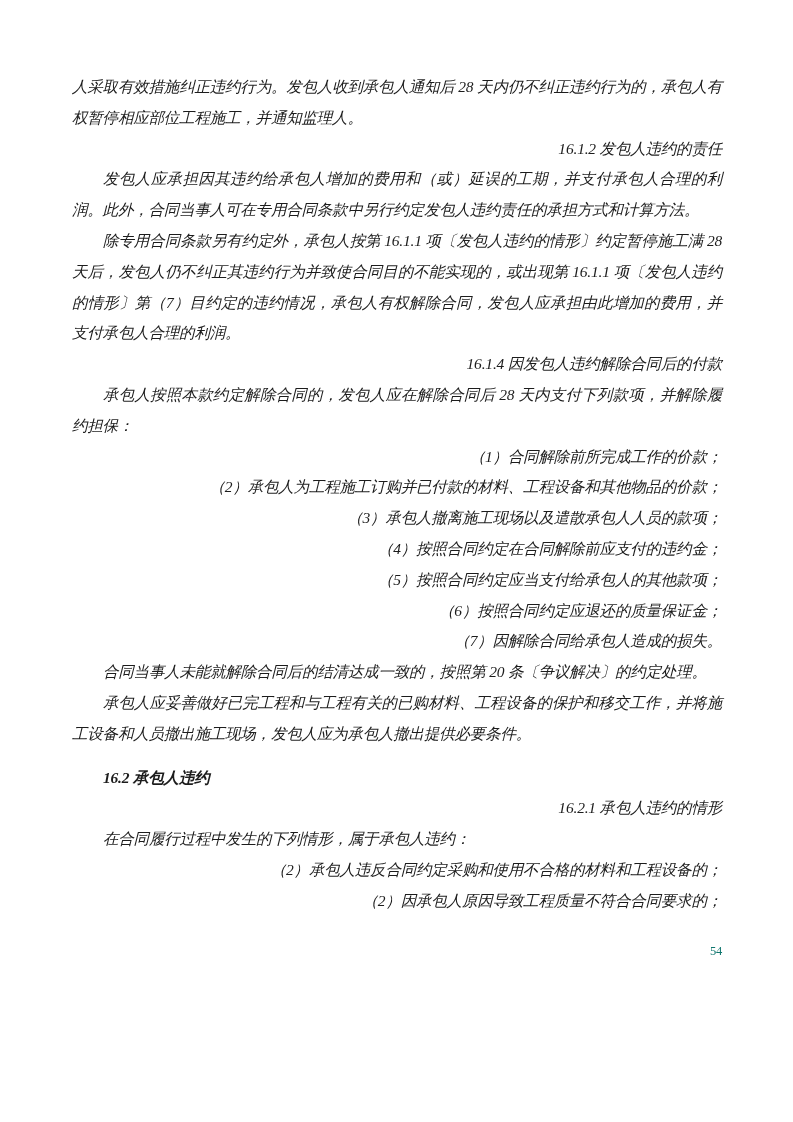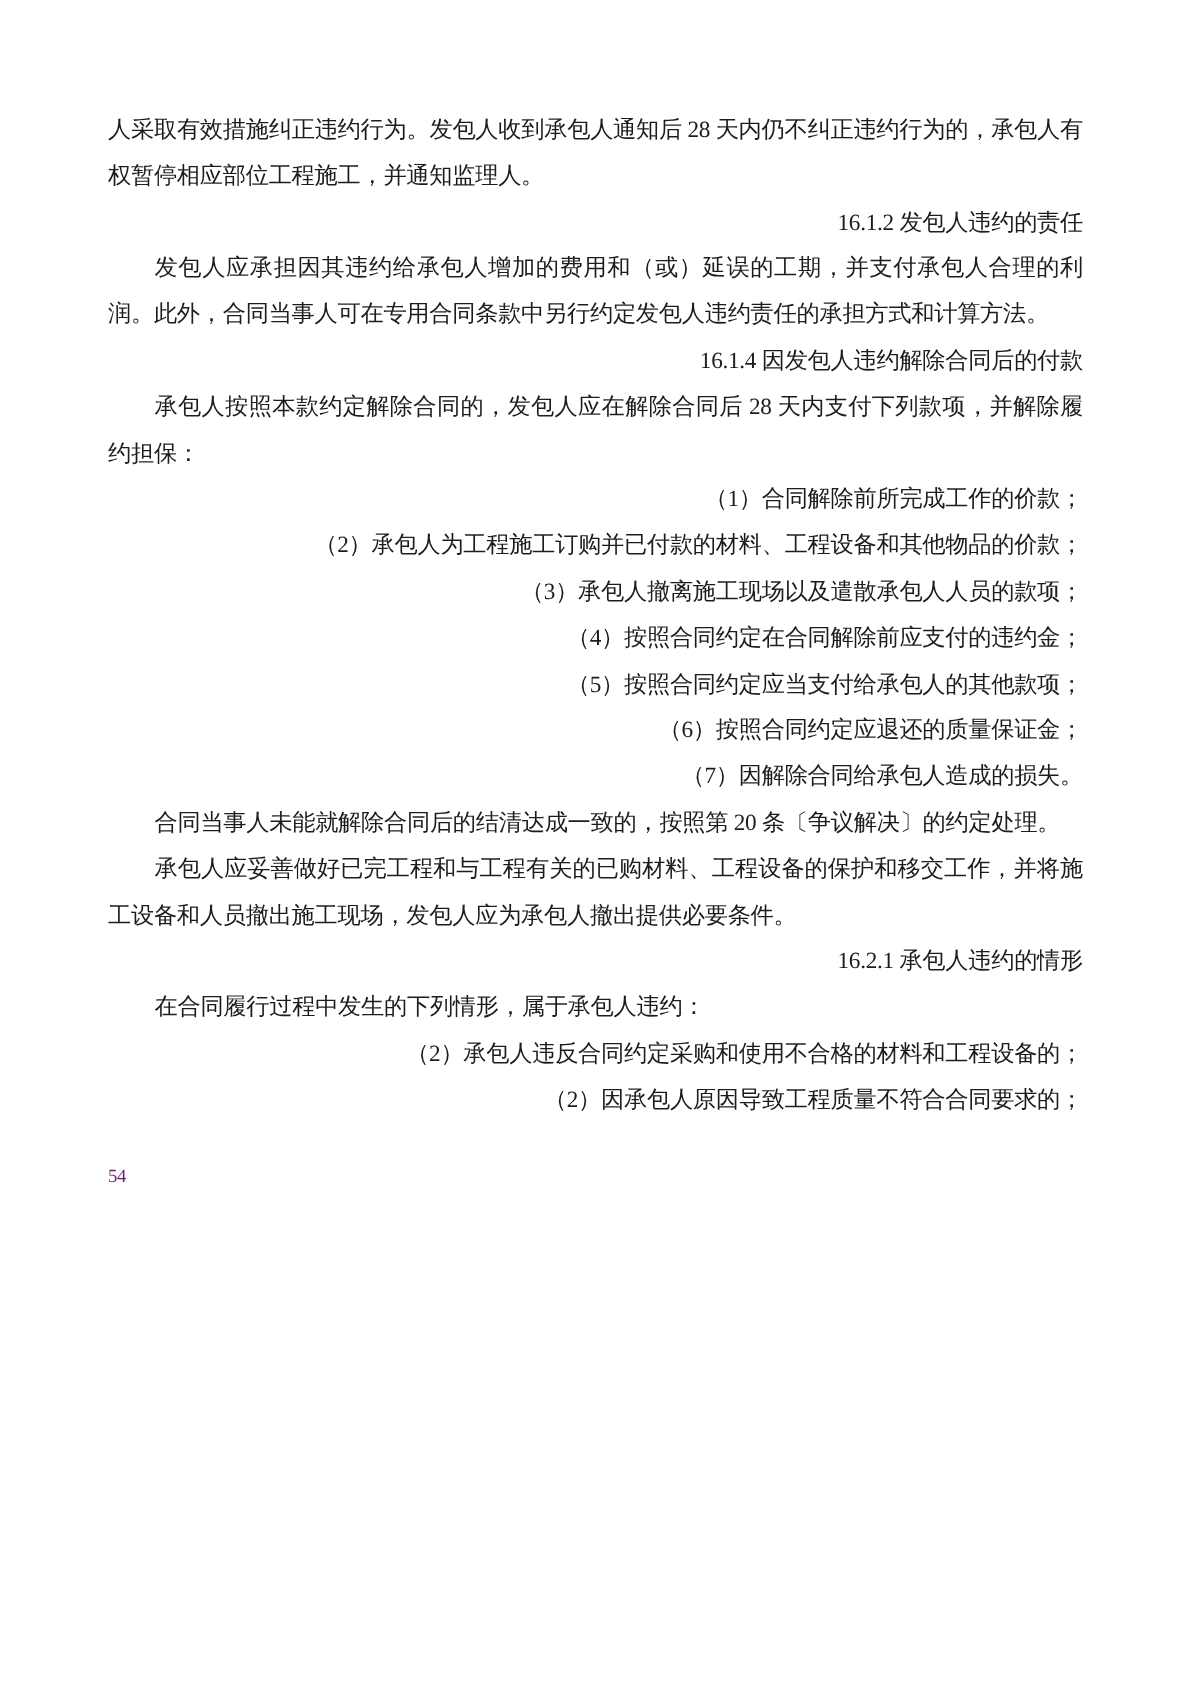--- a/index.html
+++ b/index.html
@@ -23,61 +23,64 @@
     width: 650px;
     color: #1c1c1c;
     font-size: 15.5px;
     line-height: 30.8px;
     letter-spacing: -0.2px;
   }
   .para {
     margin: 0;
     text-align: justify;
     text-indent: 2em;
+    font-style: italic;
   }
   .para.cont {
     text-indent: 0;
   }
   .para.h2 {
     font-weight: bold;
     margin-top: 13px;
     text-align: left;
   }
   .para.h3 {
     text-align: right;
   }
   .para.item {
     text-align: right;
   }
   .page-number {
     margin-top: 26px;
-    text-align: left;
+    text-align: right;
     font-size: 12.5px;
     line-height: 16px;
-    color: #701a75;
+    color: #0f766e;
   }
 </style>
 </head>
 <body>
 
 <div class="page">
   <div class="content">
     <p class="para cont">人采取有效措施纠正违约行为。发包人收到承包人通知后 28 天内仍不纠正违约行为的，承包人有权暂停相应部位工程施工，并通知监理人。</p>
     <p class="para h3">16.1.2 发包人违约的责任</p>
     <p class="para">发包人应承担因其违约给承包人增加的费用和（或）延误的工期，并支付承包人合理的利润。此外，合同当事人可在专用合同条款中另行约定发包人违约责任的承担方式和计算方法。</p>
+    <p class="para">除专用合同条款另有约定外，承包人按第 16.1.1 项〔发包人违约的情形〕约定暂停施工满 28 天后，发包人仍不纠正其违约行为并致使合同目的不能实现的，或出现第 16.1.1 项〔发包人违约的情形〕第（7）目约定的违约情况，承包人有权解除合同，发包人应承担由此增加的费用，并支付承包人合理的利润。</p>
     <p class="para h3">16.1.4 因发包人违约解除合同后的付款</p>
     <p class="para">承包人按照本款约定解除合同的，发包人应在解除合同后 28 天内支付下列款项，并解除履约担保：</p>
     <p class="para item">（1）合同解除前所完成工作的价款；</p>
     <p class="para item">（2）承包人为工程施工订购并已付款的材料、工程设备和其他物品的价款；</p>
     <p class="para item">（3）承包人撤离施工现场以及遣散承包人人员的款项；</p>
     <p class="para item">（4）按照合同约定在合同解除前应支付的违约金；</p>
     <p class="para item">（5）按照合同约定应当支付给承包人的其他款项；</p>
     <p class="para item">（6）按照合同约定应退还的质量保证金；</p>
     <p class="para item">（7）因解除合同给承包人造成的损失。</p>
     <p class="para">合同当事人未能就解除合同后的结清达成一致的，按照第 20 条〔争议解决〕的约定处理。</p>
     <p class="para">承包人应妥善做好已完工程和与工程有关的已购材料、工程设备的保护和移交工作，并将施工设备和人员撤出施工现场，发包人应为承包人撤出提供必要条件。</p>
+    <p class="para h2">16.2 承包人违约</p>
     <p class="para h3">16.2.1 承包人违约的情形</p>
     <p class="para">在合同履行过程中发生的下列情形，属于承包人违约：</p>
     <p class="para item">（2）承包人违反合同约定采购和使用不合格的材料和工程设备的；</p>
     <p class="para item">（2）因承包人原因导致工程质量不符合合同要求的；</p>
     <div class="page-number">54</div>
   </div>
 </div>
 
 </body></html>

